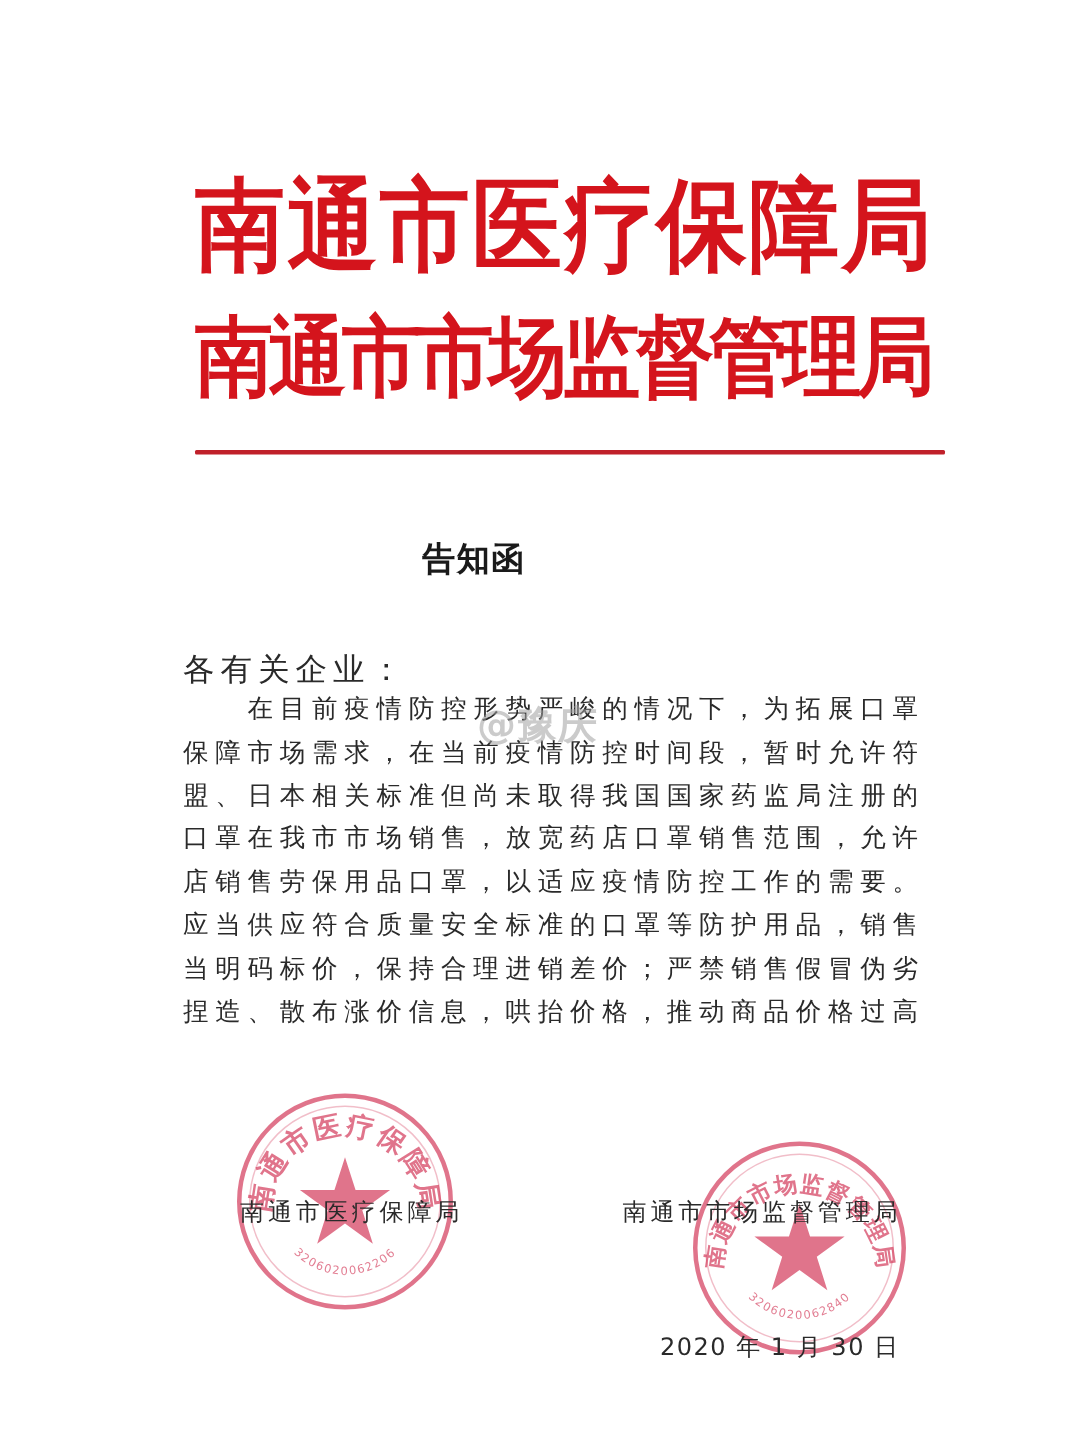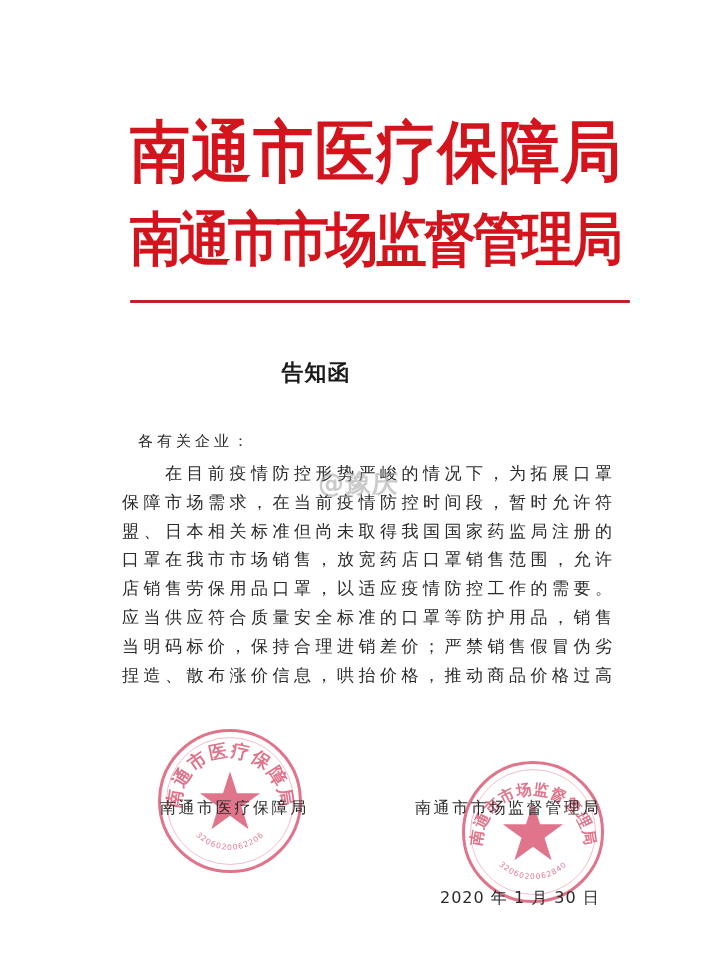--- a/index.html
+++ b/index.html
@@ -65,24 +65,23 @@
       font-weight: bold;
       font-size: 22px;
       color: #1a1a1a;
       letter-spacing: 1px;
     }
     
     .salutation {
       position: absolute;
       left: 122px;
       top: 432px;
-      font-size: 15px;
+      font-size: 21px;
       letter-spacing: 4px;
       color: #2a2a2a;
-      margin-left: 16px;
     }
     .body-text {
       position: absolute;
       left: 122px;
       top: 459px;
       width: 492px;
       font-size: 17px;
       line-height: 28.8px;
       letter-spacing: 4.5px;
       color: #2a2a2a;

